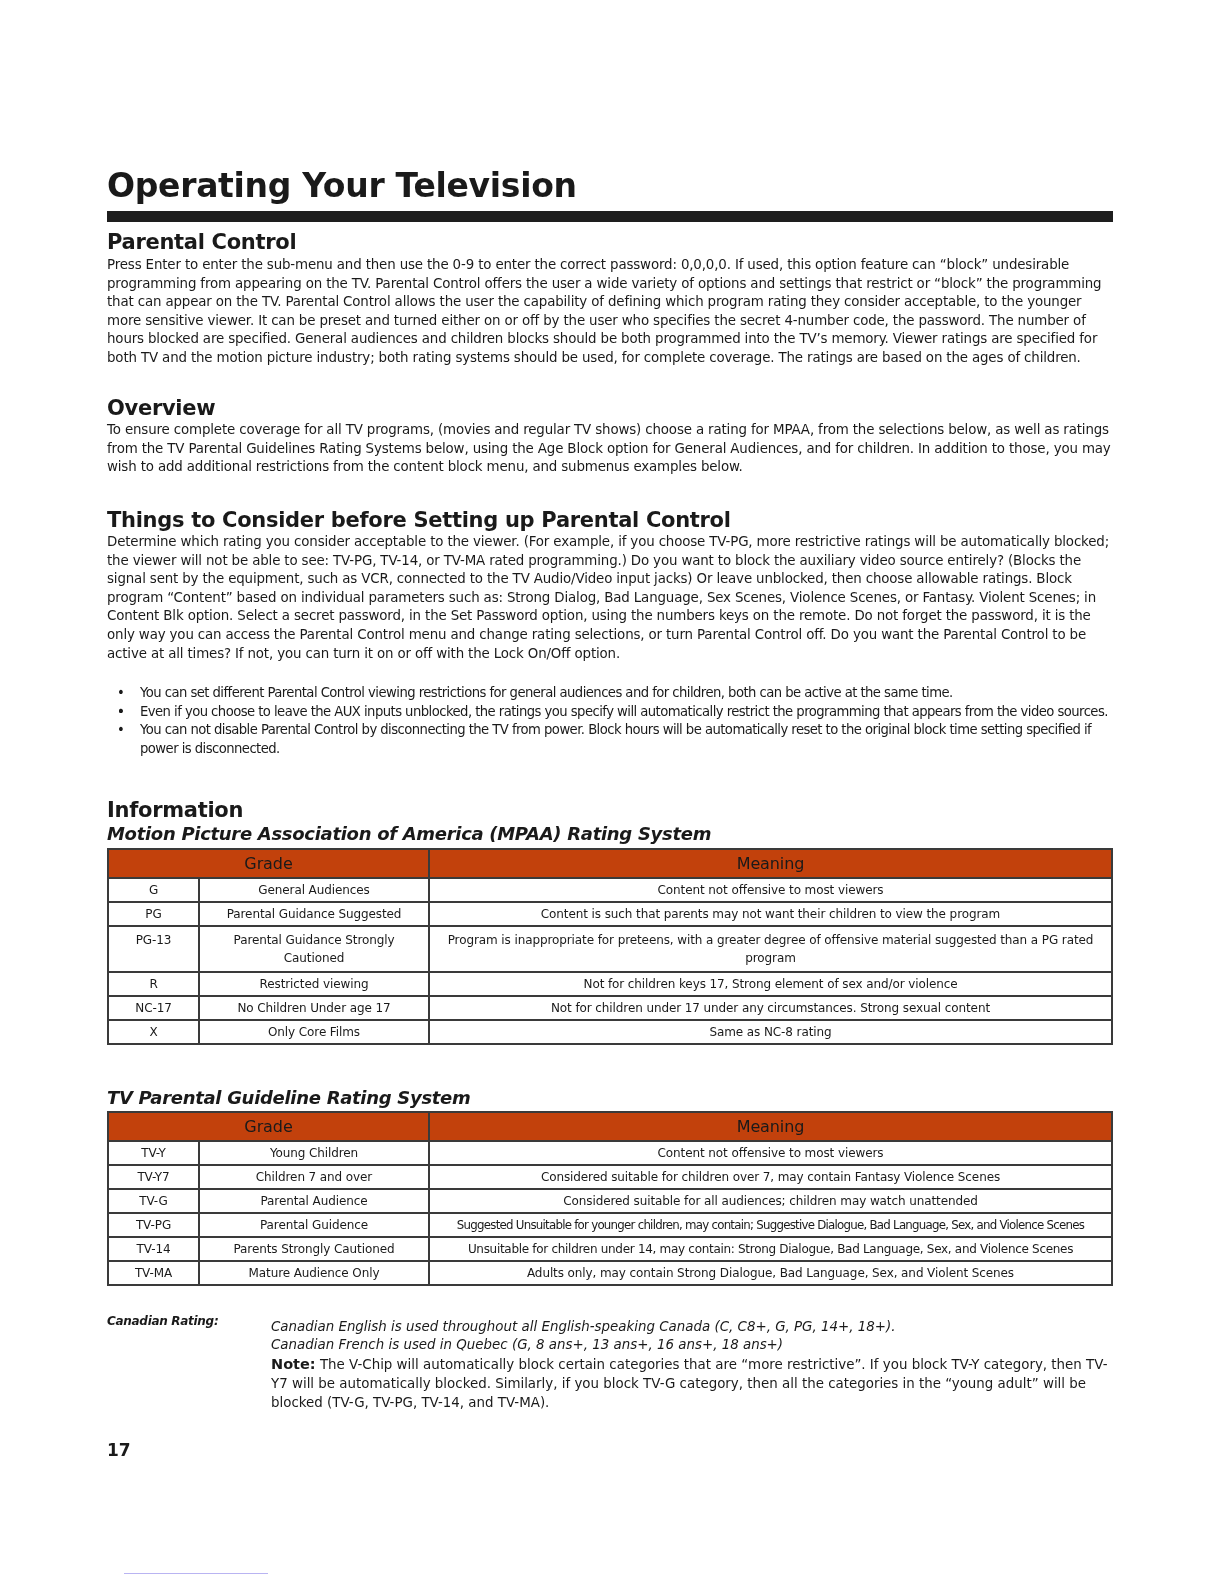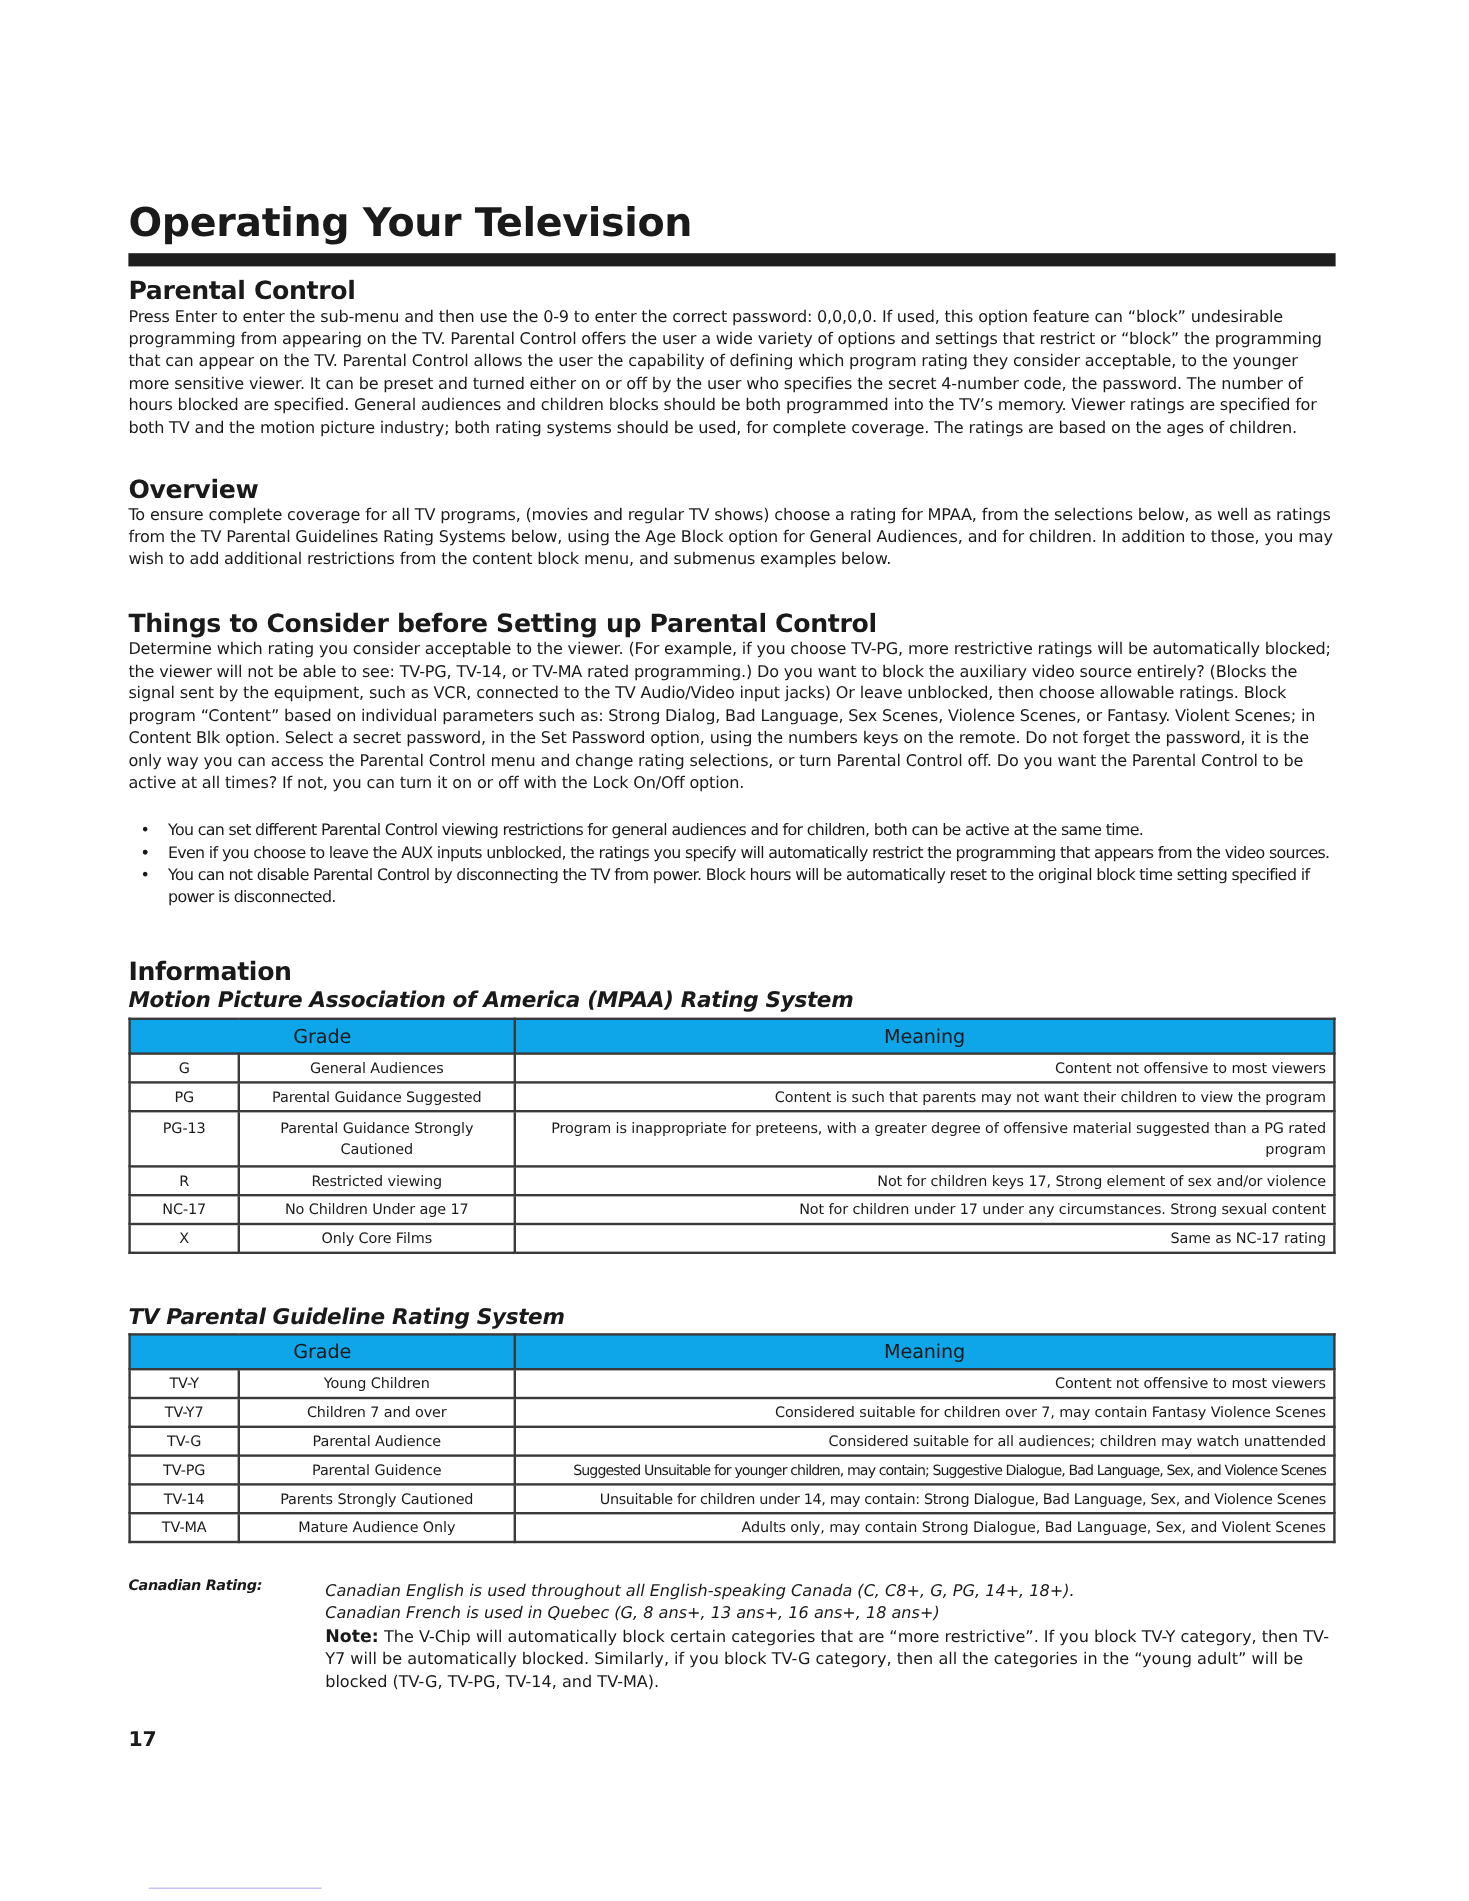--- a/index.html
+++ b/index.html
@@ -15,25 +15,25 @@
         letter-spacing: -0.3px; white-space: nowrap; }
   .para { position: absolute; left: 0; width: 1006px; font-size: 13.4px; line-height: 18.6px;
           letter-spacing: -0.15px; }
   .bullets { position: absolute; left: 0; width: 1006px; margin: 0; padding: 0; list-style: none;
              font-size: 13.2px; line-height: 18.6px; letter-spacing: -0.55px; }
   .bullets li { position: relative; padding-left: 33px; }
   .bullets li .dot { position: absolute; left: 10px; top: 0; }
   table.rt { position: absolute; left: 0; width: 1006px; border-collapse: collapse;
              font-size: 12px; letter-spacing: -0.1px; }
   table.rt td, table.rt th { border: 2px solid #3a3a3a; padding: 0 6px; }
-  table.rt th { background: #0ea5e9; font-size: 16px; font-weight: normal; height: 27px; }
+  table.rt th { background: #c2410c; font-size: 16px; font-weight: normal; height: 27px; }
   table.rt td { height: 22px; }
   table.rt td.c1 { width: 77px; text-align: center; }
   table.rt td.c2 { width: 216px; text-align: center; }
-  table.rt td.c3 { text-align: right; padding-left: 6px; }
+  table.rt td.c3 { text-align: center; padding-left: 6px; }
   table.rt td.tall { height: 40px; line-height: 18px; }
   td.c3.compact { letter-spacing: -0.75px; font-size: 11.8px; }
   .canadian { position: absolute; top: 1314px; left: 0; width: 1010px; }
   .can-label { position: absolute; left: 0; top: 0; font-size: 12px; font-weight: bold;
                font-style: italic; white-space: nowrap; letter-spacing: -0.3px; }
   .can-line { position: absolute; left: 164px; font-size: 13.4px; font-style: italic; white-space: nowrap; }
   .note { position: absolute; left: 164px; top: 41px; width: 846px; font-size: 13.4px; line-height: 19px; }
   .note b { font-size: 14.5px; }
   .pagenum { position: absolute; top: 1440px; left: 0; width: 1006px; text-align: left;
              font-size: 17px; font-weight: bold; }
@@ -93,21 +93,21 @@
       <td class="c3">Not for children keys 17, Strong element of sex and/or violence</td>
     </tr>
     <tr>
       <td class="c1">NC-17</td>
       <td class="c2">No Children Under age 17</td>
       <td class="c3">Not for children under 17 under any circumstances. Strong sexual content</td>
     </tr>
     <tr>
       <td class="c1">X</td>
       <td class="c2">Only Core Films</td>
-      <td class="c3">Same as NC-17 rating</td>
+      <td class="c3">Same as NC-8 rating</td>
     </tr>
   </tbody>
     </table>
 
   <div class="h3" style="top:1087px;">TV Parental Guideline Rating System</div>
 
   <table class="rt" style="top:1111px;">
     <tbody>
         <tr>
       <th colspan="2">Grade</th>

